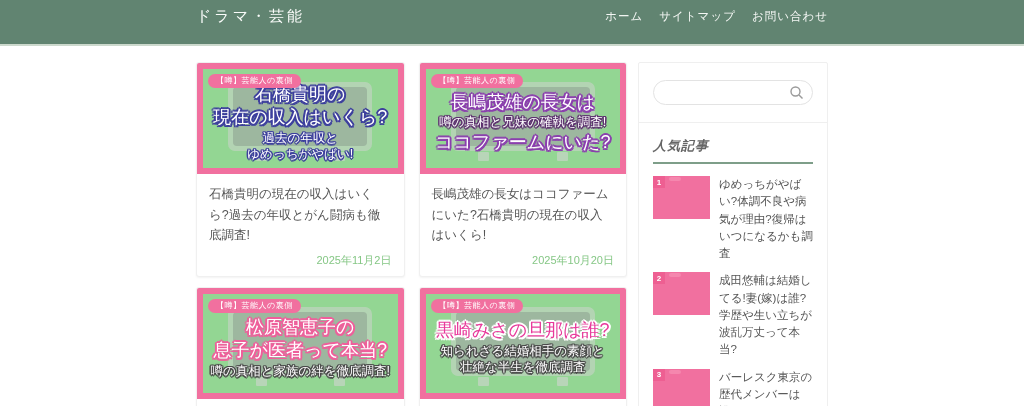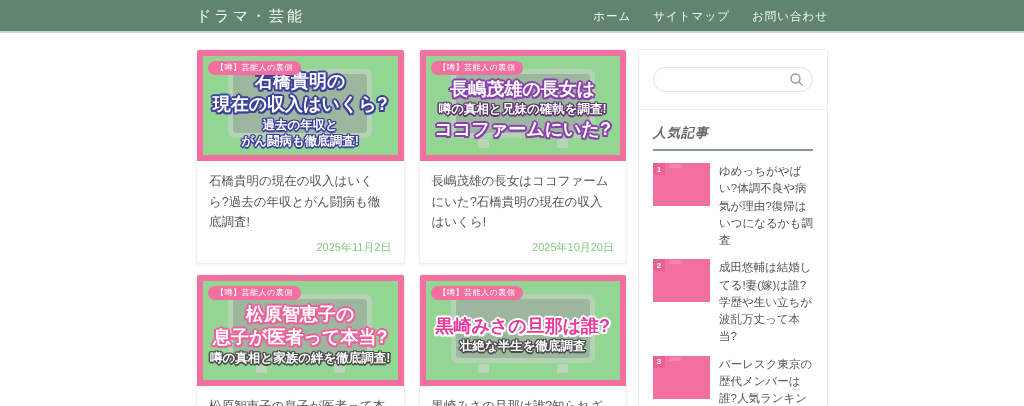--- a/index.html
+++ b/index.html
@@ -1,25 +1,25 @@
 <!DOCTYPE html>
 <html lang="ja" style="--header_bg: #618471; --header_border: #ccd9cd; --thumb_pink: #f1709f; --thumb_green: #93d693; --date_green: #86c786; --heading_underline: #7e9e89;"><head>
 <meta charset="utf-8">
 <style>
   * { margin:0; padding:0; box-sizing:border-box; }
   html,body { width:1024px; height:406px; overflow:hidden; background:#fff;
     font-family:"Liberation Sans","DejaVu Sans",sans-serif; }
 
   
-  .header { height:33px; background:var(--header_bg,#618471);
+  .header { height:46px; background:var(--header_bg,#618471);
     border-bottom:2px solid var(--header_border,#ccd9cd); }
   .header-inner { width:632px; margin:0 auto; height:33px;
     display:flex; align-items:center; justify-content:space-between; }
   .site-title { color:#fbfdfb; font-size:15px; font-weight:500; letter-spacing:3px; }
-  .nav { display:flex; gap:22px; }
+  .nav { display:flex; gap:16px; }
   .nav a { color:#f4f7f4; font-size:11.5px; text-decoration:none; letter-spacing:1px; cursor:pointer; }
 
   
   .container { width:632px; margin:16px auto 0; display:flex; gap:11px; align-items:flex-start; }
   .main { width:431px; display:grid; grid-template-columns:1fr 1fr; gap:10px 14px; align-content:start; }
   .sidebar { width:190px; }
 
   
   .card { background:#fff; border:1px solid #f0f0f0; border-radius:3px;
     box-shadow:0 1px 2px rgba(0,0,0,.05); overflow:hidden; }
@@ -31,21 +31,21 @@
     background:rgba(205,212,205,.55); border-radius:7px; }
   .tv-screen { position:absolute; inset:5px; background:rgba(138,158,142,.55); border-radius:4px; }
   .tv-leg { position:absolute; bottom:7%; width:11px; height:9px;
     background:rgba(205,212,205,.65); border-radius:1px; }
   .tv-leg.l { left:27%; } .tv-leg.r { right:27%; }
   .badge { position:absolute; top:5px; left:5px; background:var(--thumb_pink,#f1709f);
     color:#fff; font-size:8px; line-height:1; padding:3px 8px; border-radius:9px;
     letter-spacing:.5px; cursor:pointer; z-index:3; }
   .thumb-text { position:absolute; inset:0; z-index:2; display:flex; flex-direction:column;
     align-items:center; justify-content:center; text-align:center; padding-top:8px; }
-  .t-line { font-weight:700; line-height:1.3; white-space:nowrap; }
+  .t-line { font-weight:400; line-height:1.3; white-space:nowrap; }
   .t-line:empty { display:none; }
   .t-title { font-size:18px; color:var(--tf,#fff);
     text-shadow:2px 0 0 var(--to,#333), -2px 0 0 var(--to,#333), 0 2px 0 var(--to,#333),
       0 -2px 0 var(--to,#333), 1.5px 1.5px 0 var(--to,#333), -1.5px 1.5px 0 var(--to,#333),
       1.5px -1.5px 0 var(--to,#333), -1.5px -1.5px 0 var(--to,#333); }
   .t-sub { font-size:12.5px; color:var(--sf,#fff);
     text-shadow:1.5px 0 0 var(--so,#333), -1.5px 0 0 var(--so,#333), 0 1.5px 0 var(--so,#333),
       0 -1.5px 0 var(--so,#333), 1px 1px 0 var(--so,#333), -1px 1px 0 var(--so,#333),
       1px -1px 0 var(--so,#333), -1px -1px 0 var(--so,#333); }
   .card-body { padding:10px 12px 8px; }
@@ -105,21 +105,21 @@
           <span class="tv">
               <span class="tv-screen"></span>
             </span>
           <span class="tv-leg l"></span>
             <span class="tv-leg r"></span>
           <span class="badge">【噂】芸能人の裏側</span>
           <span class="thumb-text">
             <span class="t-line t-title">石橋貴明の</span>
             <span class="t-line t-title">現在の収入はいくら?</span>
             <span class="t-line t-sub">過去の年収と</span>
-            <span class="t-line t-sub">がん闘病も徹底調査!</span>
+            <span class="t-line t-sub">ゆめっちがやばい!</span>
           </span>
         </span>
       </a>
       <div class="card-body">
         <a class="excerpt">石橋貴明の現在の収入はいくら?過去の年収とがん闘病も徹底調査!</a>
         <div class="date">2025年11月2日</div>
       </div>
     </article>
 
     <article class="card" style="--tf: #ffffff; --to: #8b3fae; --sf: #ffffff; --so: #5e3370;">
@@ -173,20 +173,21 @@
         <span class="thumb-inner" style="display:block;width:100%;height:100%;position:relative">
           <span class="tv">
               <span class="tv-screen"></span>
             </span>
           <span class="tv-leg l"></span>
             <span class="tv-leg r"></span>
           <span class="badge">【噂】芸能人の裏側</span>
           <span class="thumb-text">
             <span class="t-line t-title">黒崎みさの旦那は誰?</span>
 
+            <span class="t-line t-sub">知られざる結婚相手の素顔と</span>
             <span class="t-line t-sub">壮絶な半生を徹底調査</span>
           </span>
         </span>
       </a>
       <div class="card-body">
         <a class="excerpt">黒崎みさの旦那は誰?知られざる結婚相手の素顔と壮絶な半生を徹底調査</a>
 
       </div>
     </article>
 

